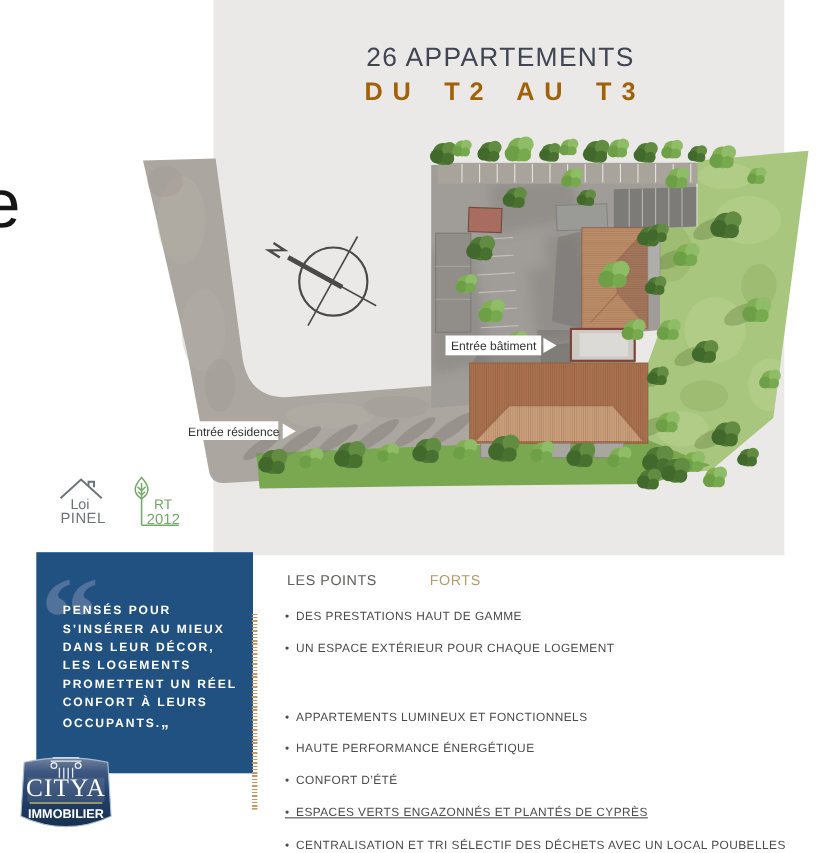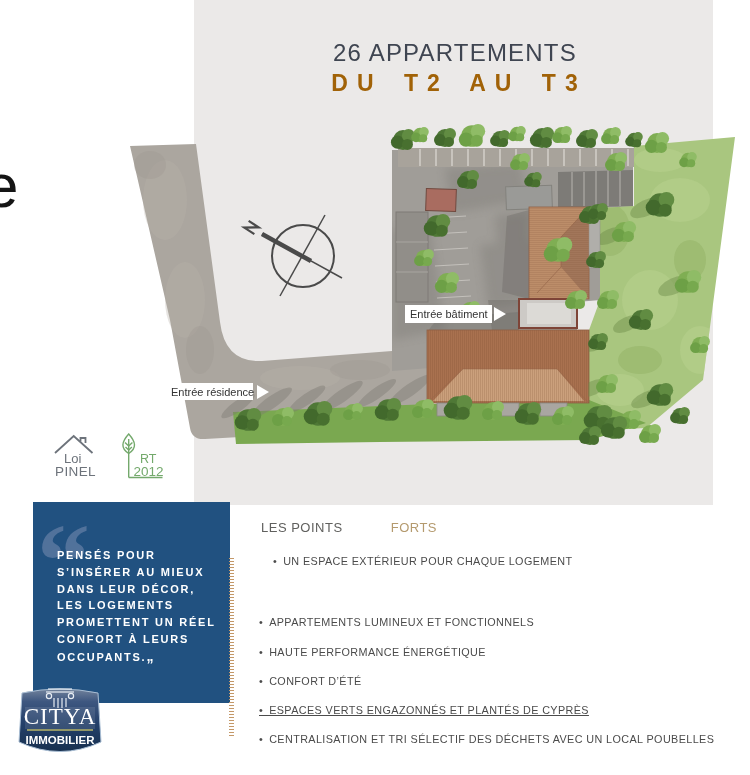--- a/index.html
+++ b/index.html
@@ -335,19 +335,20 @@
   </g>
   <text x="42" y="42" text-anchor="middle" font-size="23" fill="#fff" font-family="Liberation Serif" letter-spacing="1">CITYA</text>
   <line x1="9" y1="48" x2="75" y2="48" stroke="#b9b668" stroke-width="1.3"></line>
   <text x="42" y="62" text-anchor="middle" font-size="11.5" font-weight="bold" fill="#fff" font-family="Liberation Sans">IMMOBILIER</text>
 </svg>
 </div>
 
 <div class="abs" style="left:261px;top:520px;font-size:13px;letter-spacing:0.5px;color:#60605e;">LES POINTS <span style="color:#b49a6e;padding-left:44px;">FORTS</span></div>
 
 <div class="abs" style="left:259px;top:555px;font-size:10.8px;color:#4b4b4b;letter-spacing:0.4px;">
-  <div style="height:29.3px;margin-left:14px;">• &nbsp;UN ESPACE EXTÉRIEUR POUR CHAQUE LOGEMENT</div>
+  <div style="height:29.3px;">• &nbsp;DES PRESTATIONS HAUT DE GAMME</div>
+  <div style="height:29.3px;">• &nbsp;UN ESPACE EXTÉRIEUR POUR CHAQUE LOGEMENT</div>
   <div style="height:29.3px;margin-top:32px;">• &nbsp;APPARTEMENTS LUMINEUX ET FONCTIONNELS</div>
   <div style="height:29.3px;">• &nbsp;HAUTE PERFORMANCE ÉNERGÉTIQUE</div>
   <div style="height:29.3px;">• &nbsp;CONFORT D’ÉTÉ</div>
   <div style="height:29.3px;text-decoration:underline;">• &nbsp;ESPACES VERTS ENGAZONNÉS ET PLANTÉS DE CYPRÈS</div>
   <div style="height:29.3px;">• &nbsp;CENTRALISATION ET TRI SÉLECTIF DES DÉCHETS AVEC UN LOCAL POUBELLES</div>
 </div>
 
 </body></html>

